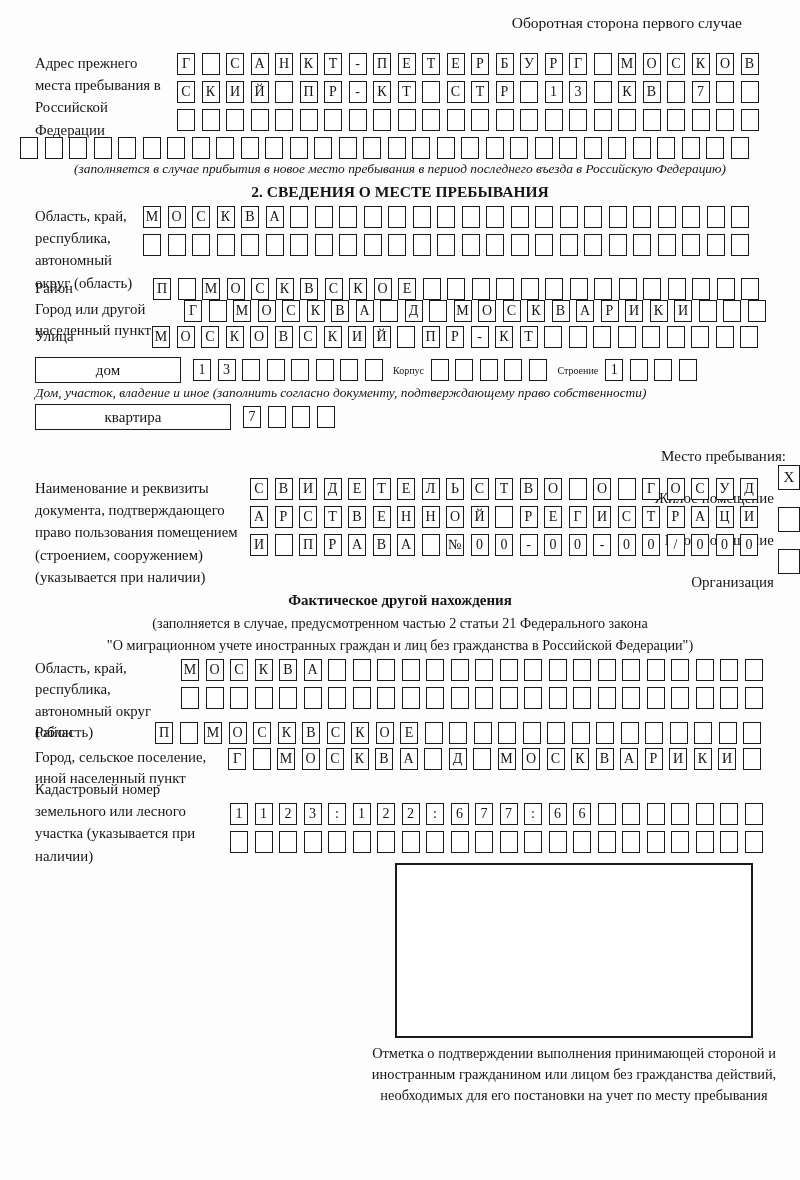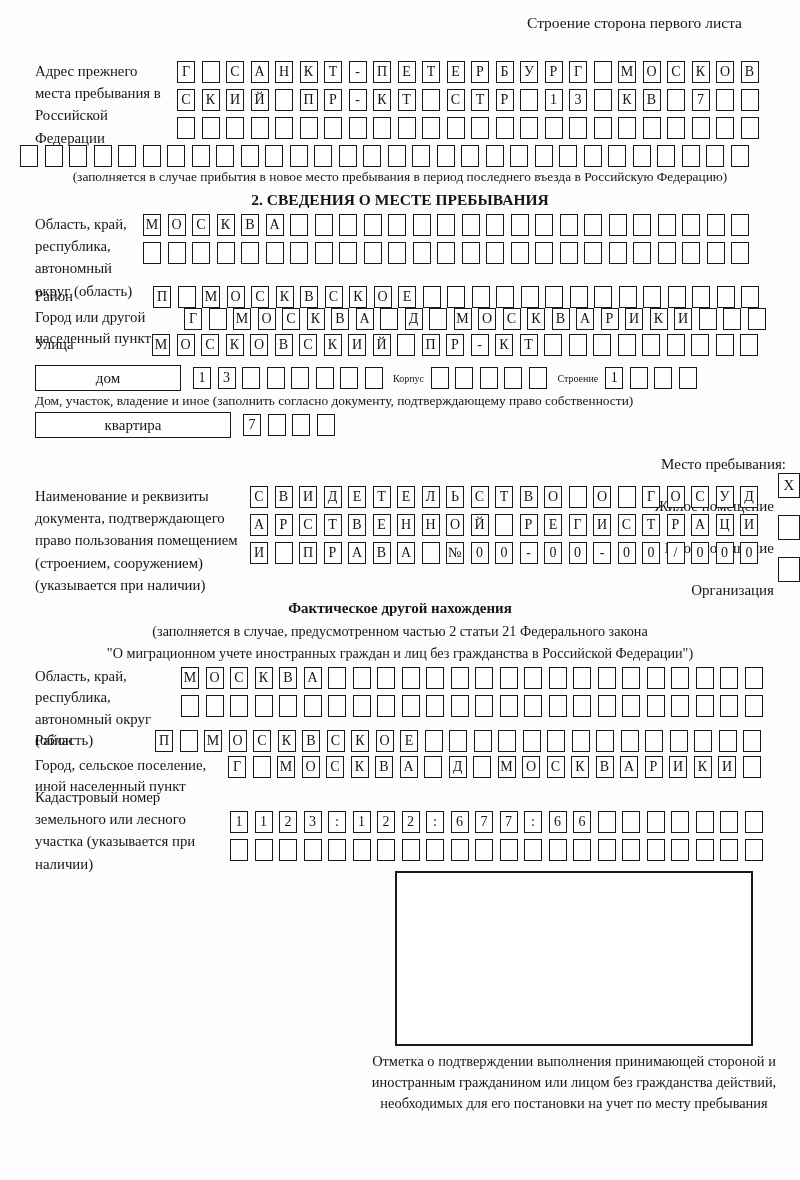--- a/index.html
+++ b/index.html
@@ -30,21 +30,21 @@
     font-size:14px;line-height:1;
     background:#fff;
   }
   .fullrow{margin-left:20px;margin-bottom:2px;}
   
   .field{position:relative;margin-left:35px;}
   .flabel{
     position:absolute;left:0;top:-1px;
     font-size:14.8px;line-height:1.5;
   }
-  .f-prev{margin-top:29px;}
+  .f-prev{margin-top:21px;}
   .f-prev .flabel{width:135px;}
   .f-prev .rows{margin-left:142px;}
   .f-obl  .flabel{width:105px;}
   .f-obl  .rows{margin-left:108px;}
   .f-rayon .flabel{width:110px;}
   .f-rayon .rows{margin-left:118px;}
   .f-gorod .flabel{width:145px;line-height:1.45;}
   .f-gorod .rows{margin-left:149px;}
   .f-ulitsa .flabel{width:110px;}
   .f-ulitsa .rows{margin-left:117px;}
@@ -66,21 +66,21 @@
   .f-rayon .cellrow{margin-bottom:0;}
   .f-gorod{margin-bottom:4px;}
   .f-gorod .cellrow{margin-bottom:0;}
   .f-ulitsa{margin-bottom:9px;}
   .f-ulitsa .cellrow{margin-bottom:0;}
   .f-fobl{margin-bottom:13px;}
   .f-frayon{margin-bottom:4px;}
   .f-frayon .cellrow{margin-bottom:0;}
   .f-fgorod{margin-bottom:9px;}
   .f-fgorod .cellrow{margin-bottom:0;}
-  .caption{font-size:13.4px;}
+  .caption{font-size:13.4px;font-style:italic;}
   .caption.center{text-align:center;margin-top:2px;}
   .caption.left{margin-left:35px;margin-top:2px;}
   .h2{
     text-align:center;font-weight:bold;font-size:15.5px;
     margin-top:6px;margin-bottom:0;
   }
   .h3{
     text-align:center;font-weight:bold;font-size:15px;
     margin-top:36px;
   }
@@ -121,21 +121,21 @@
   .stamp-caption{
     width:478px;margin-left:335px;margin-top:5px;
     text-align:center;font-size:14.4px;line-height:1.45;
   }
 </style>
 </head>
 <body>
 
 <div class="page">
 
-  <div class="back-title">Строение сторона первого листа</div>
+  <div class="back-title">Оборотная сторона первого случае</div>
 
   <div class="field f-prev">
     <div class="flabel">Адрес прежнего места пребывания в Российской Федерации</div>
     <div class="rows">
       <div class="cellrow">
           <span class="cell">Г</span>
           <span class="cell"></span>
           <span class="cell">С</span>
           <span class="cell">А</span>
           <span class="cell">Н</span>

